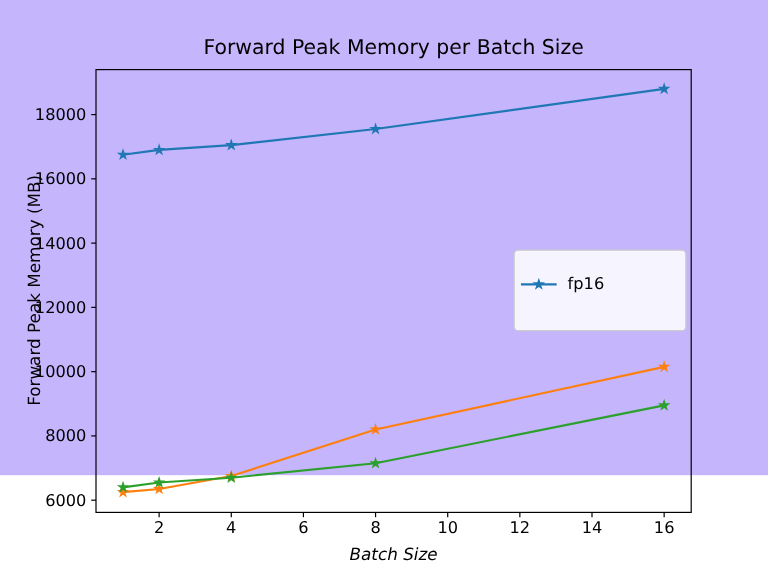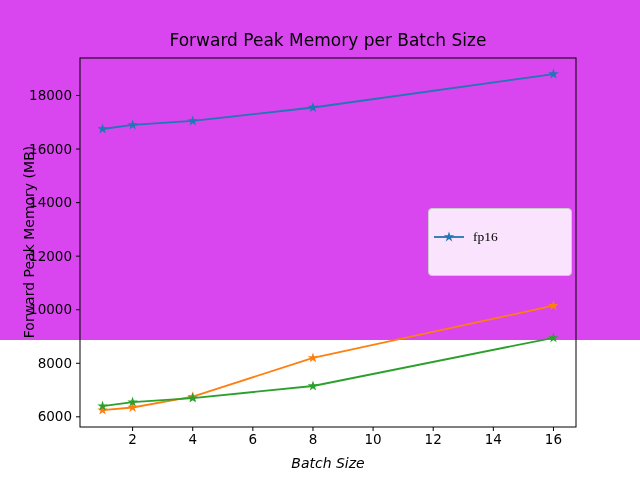--- a/index.html
+++ b/index.html
@@ -2,40 +2,40 @@
 <html><head>
 <meta charset="utf-8">
 <style>
   html, body { margin: 0; padding: 0; }
   body {
     width: 640px; height: 480px;
     background: #ffffff;
     font-family: "DejaVu Sans", "Liberation Sans", sans-serif;
     overflow: hidden;
   }
-  .figure { position: relative; width: 640px; height: 340px; background: #d946ef; }
+  .figure { position: relative; width: 640px; height: 396px; background: #c4b5fd; }
   .chart-title {
     position: absolute; left: 80px; top: 30px; width: 496px;
     text-align: center; font-size: 17px; color: #000000; white-space: nowrap;
   }
   #plot-svg { position: absolute; left: 0; top: 0; }
   .tick-label { font-family: "DejaVu Sans", "Liberation Sans", sans-serif; font-size: 13.5px; fill: #000000; }
   .x-axis-label {
     position: absolute; left: 80px; top: 455px; width: 496px;
     text-align: center; font-size: 14px; color: #000000; font-style: italic;
   }
   .y-axis-label {
     position: absolute; left: 29px; top: 242px; white-space: nowrap;
     transform: translate(-50%, -50%) rotate(-90deg); font-size: 14px; color: #000000;
   }
   .legend {
     position: absolute; left: 428px; top: 208px; width: 144px; height: 68px;
     box-sizing: border-box; background: rgba(255,255,255,0.85);
     border: 1px solid #cccccc; border-radius: 4px;
-    padding: 3px 6px 13px 5px; display: flex; flex-direction: column; justify-content: space-around; font-family: Liberation Serif, serif;
+    padding: 3px 6px 13px 5px; display: flex; flex-direction: column; justify-content: space-around;
   }
   .legend-item { display: flex; align-items: center; height: 20px; }
   .legend-swatch { flex: 0 0 30px; height: 14px; margin-right: 9px; }
   .legend-label { font-size: 13.5px; color: #000000; white-space: nowrap; }
 </style>
 </head>
 <body>
 
 <div class="figure">
   <div class="chart-title">Forward Peak Memory per Batch Size</div>

